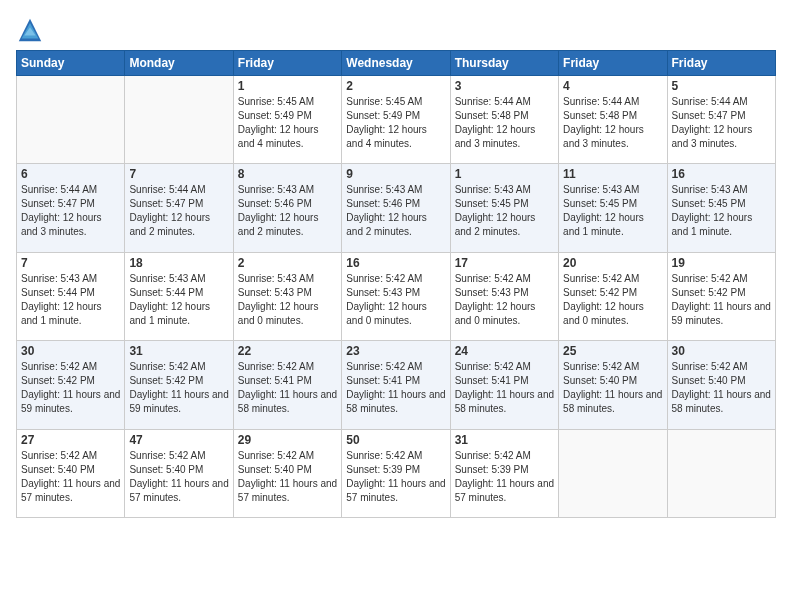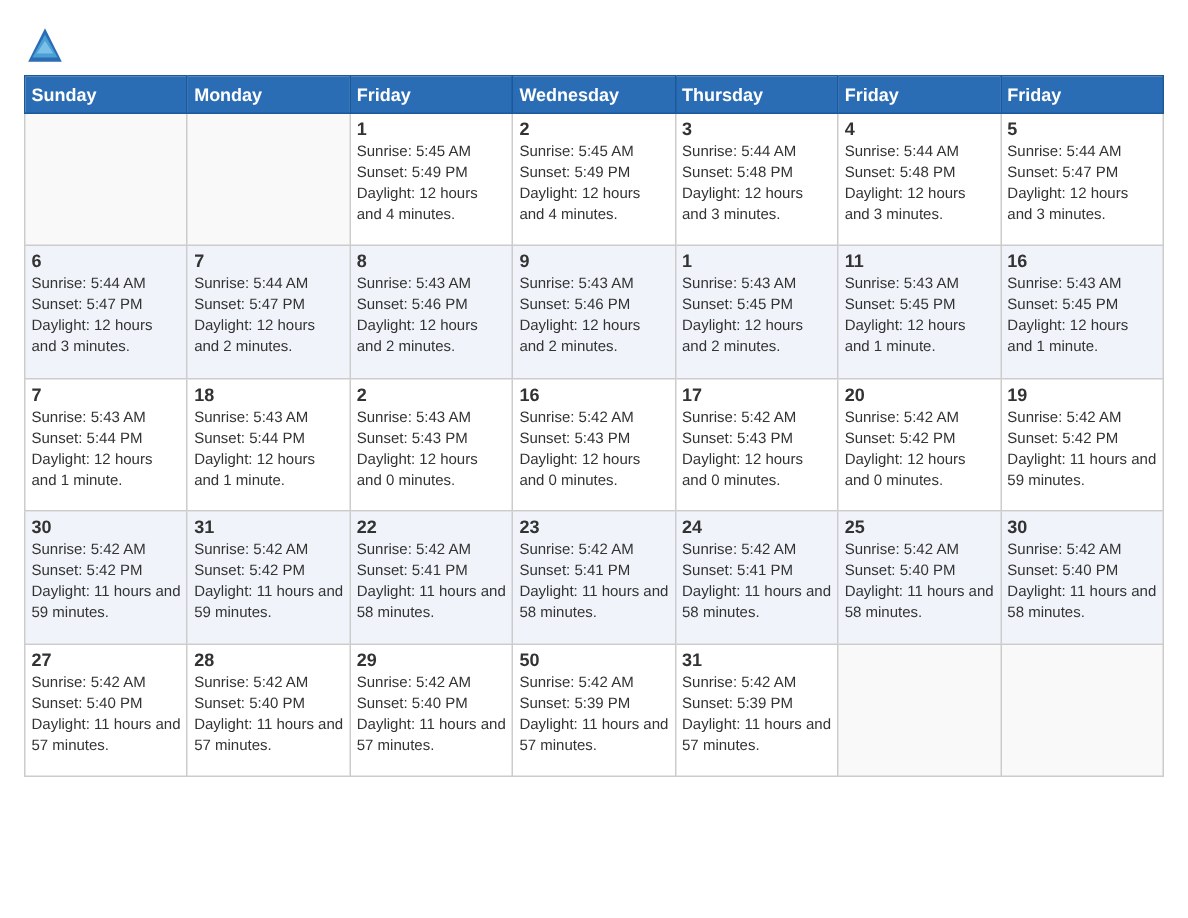--- a/index.html
+++ b/index.html
@@ -306,21 +306,21 @@
           </td>
         </tr>
         <tr>
           <td>
             <span class="day-num">27</span>
             <div class="day-info" style="white-space: pre-line;">Sunrise: 5:42 AM
 Sunset: 5:40 PM
 Daylight: 11 hours and 57 minutes.</div>
           </td>
           <td>
-            <span class="day-num">28</span>
+            <span class="day-num">47</span>
             <div class="day-info" style="white-space: pre-line;">Sunrise: 5:42 AM
 Sunset: 5:40 PM
 Daylight: 11 hours and 57 minutes.</div>
           </td>
           <td>
             <span class="day-num">29</span>
             <div class="day-info" style="white-space: pre-line;">Sunrise: 5:42 AM
 Sunset: 5:40 PM
 Daylight: 11 hours and 57 minutes.</div>
           </td>

